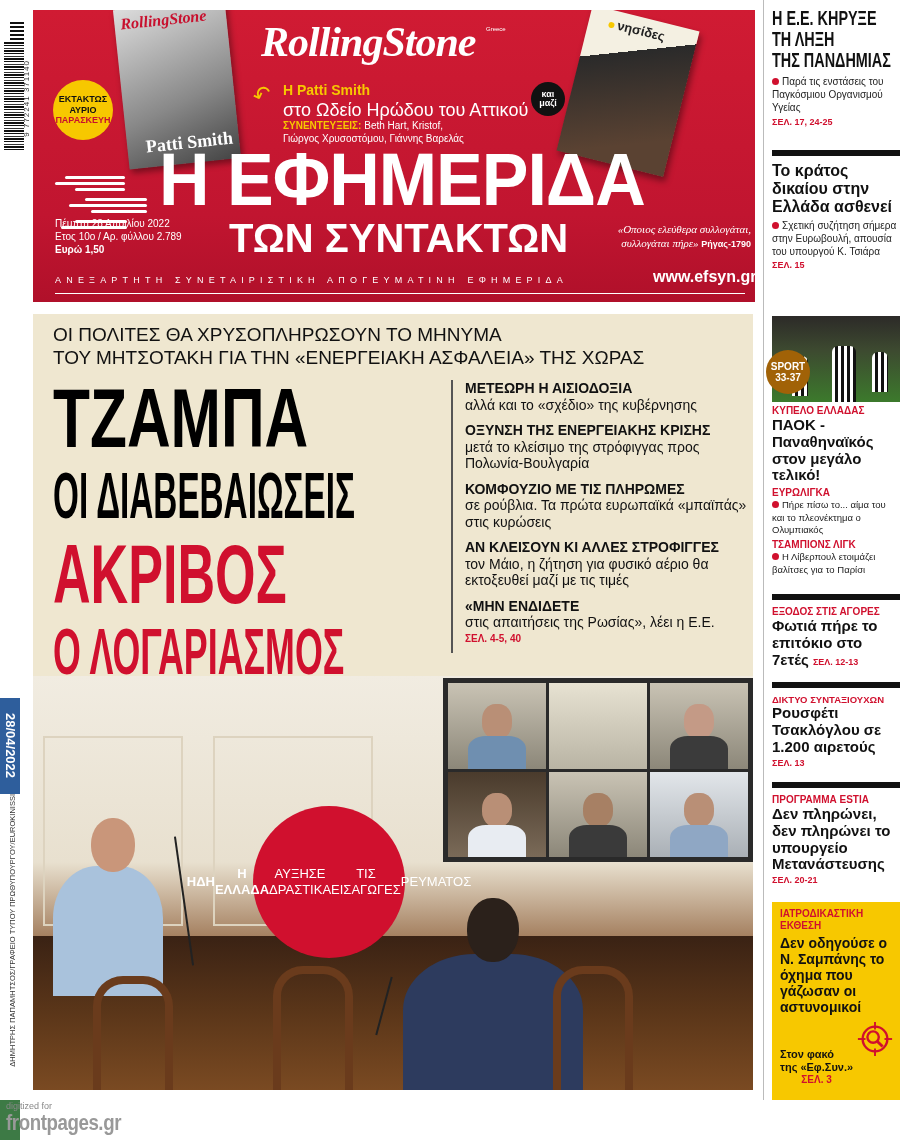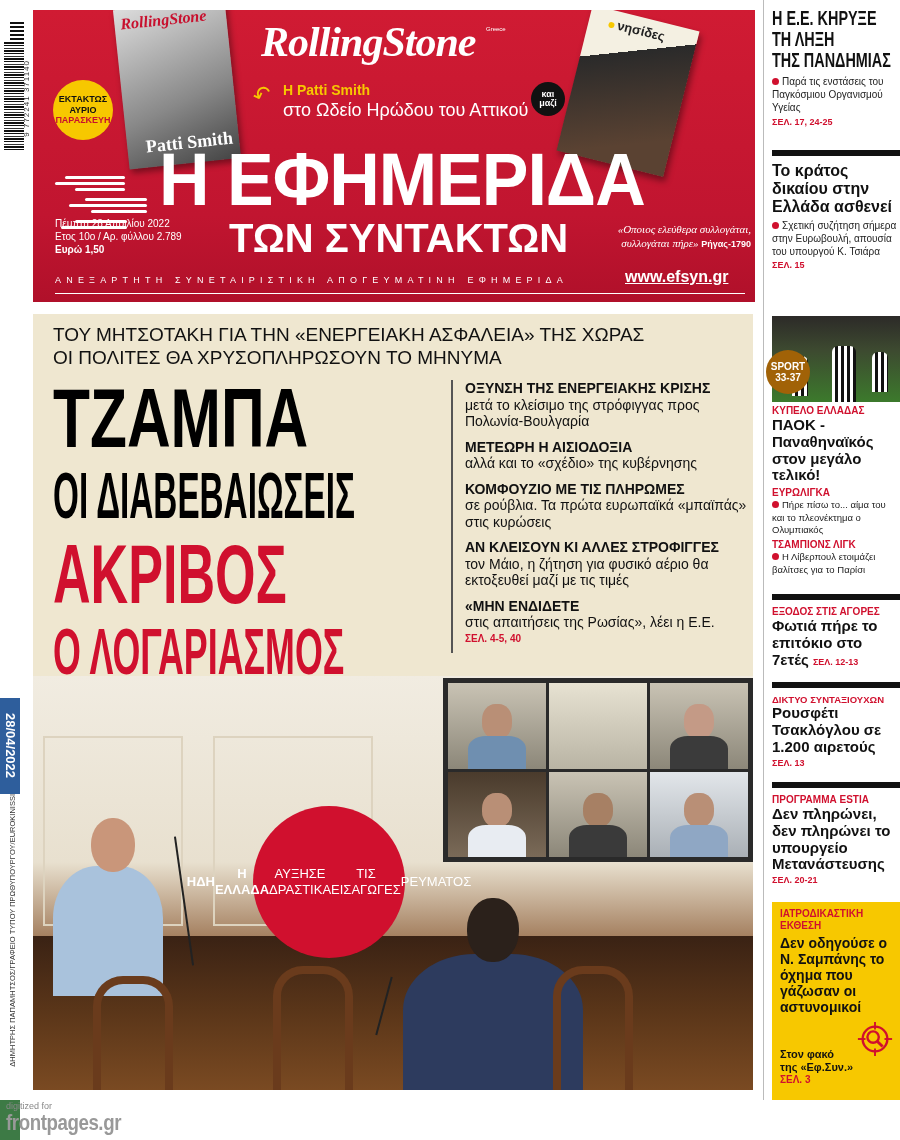--- a/index.html
+++ b/index.html
@@ -33,21 +33,21 @@
   .nisides-cover .dot { display: inline-block; width: 6px; height: 6px; border-radius: 50%; background: #f7c800; margin-right: 3px; }
   .pens { position: absolute; left: 22px; top: 160px; width: 100px; height: 60px; }
   .pens i { position: absolute; height: 3px; background: #fff; border-radius: 2px; }
   .title-main { position: absolute; left: 126px; top: 128px; color: #fff; font: bold 70px "Liberation Sans", sans-serif; letter-spacing: -1px; transform: scaleY(1.05); transform-origin: top left; }
   .title-sub { position: absolute; left: 196px; top: 206px; color: #fff; font: bold 40px "Liberation Sans", sans-serif; letter-spacing: 0px; }
   .meta { position: absolute; left: 22px; top: 207px; color: #fff; font-size: 10px; line-height: 1.3; }
   .meta b { font-weight: bold; }
   .quote { position: absolute; left: 558px; top: 212px; color: #fff; font: italic 11px "Liberation Serif", serif; line-height: 1.3; text-align: right; width: 160px; }
   .quote b { font: bold 9px "Liberation Sans", sans-serif; font-style: normal; }
   .tagline { position: absolute; left: 22px; top: 265px; color: #fff; font-size: 9px; letter-spacing: 5.2px; }
-  .website { position: absolute; left: 592px; top: 258px; color: #fff; font: bold 16px "Liberation Sans", sans-serif; text-decoration: underline; }
+  .website { position: absolute; left: 620px; top: 258px; color: #fff; font: bold 16px "Liberation Sans", sans-serif; }
   .mh-rule { position: absolute; left: 22px; top: 283px; width: 690px; height: 1px; background: #fff; }
 
   .main { position: absolute; left: 33px; top: 314px; width: 720px; height: 776px; background: #efe7d0; overflow: hidden; }
   .kicker { position: absolute; left: 20px; top: 10px; font-size: 19px; line-height: 1.2; color: #111; }
   .headline { position: absolute; left: 20px; top: 62px; font-family: "Liberation Sans", sans-serif; font-weight: bold; transform-origin: top left; }
   .h-l1 { font-size: 84px; color: #000; transform: scaleX(0.72); transform-origin: left; line-height: 1; display: block; width: 600px; }
   .h-l2 { font-size: 64px; color: #000; transform: scaleX(0.52); transform-origin: left; line-height: 1; display: block; width: 900px; margin-top: 4px; }
   .h-l3 { font-size: 84px; color: #d0102e; transform: scaleX(0.62); transform-origin: left; line-height: 1; display: block; width: 600px; margin-top: 4px; }
   .h-l4 { font-size: 64px; color: #d0102e; transform: scaleX(0.56); transform-origin: left; line-height: 1; display: block; width: 800px; margin-top: 4px; }
 
@@ -125,20 +125,25 @@
   <div class="badge-yellow">
     <span>ΕΚΤΑΚΤΩΣ</span>
     <span>ΑΥΡΙΟ</span>
     <span class="red">ΠΑΡΑΣΚΕΥΗ</span>
   </div>
   <div class="rs-logo">RollingStone</div>
   <div class="rs-greece">Greece</div>
   <div class="arrow">↶</div>
   <div class="rs-title">Η Patti Smith</div>
   <div class="rs-sub">στο Ωδείο Ηρώδου του Αττικού</div>
+  <div class="rs-interviews">
+    <span class="lbl">ΣΥΝΕΝΤΕΥΞΕΙΣ:</span>
+    <span>Beth Hart, Kristof,</span><br>
+    <span>Γιώργος Χρυσοστόμου, Γιάννης Βαρελάς</span>
+  </div>
   <div class="kai-mazi">
     <span><span>και</span><br><span>μαζί</span></span>
   </div>
   <div class="nisides-cover">
     <span class="t"><span class="dot"></span><span>νησίδες</span></span>
   </div>
   <div class="pens">
     <i style="left:10px;top:6px;width:60px;"></i>
       <i style="left:0;top:12px;width:70px;"></i>
       <i style="left:20px;top:18px;width:50px;"></i>
@@ -201,38 +206,38 @@
         <div class="h"></div>
       </div>
     <div class="chair" style="left:60px;top:300px;"></div>
     <div class="chair" style="left:240px;top:290px;"></div>
     <div class="chair" style="left:520px;top:290px;"></div>
     <div class="mic" style="left:150px;top:160px;height:130px;transform:rotate(-8deg);"></div>
     <div class="mic" style="left:350px;top:300px;height:60px;transform:rotate(15deg);"></div>
   </div>
 
   <div class="kicker">
+    <div>ΟΙ ΠΟΛΙΤΕΣ ΘΑ ΧΡΥΣΟΠΛΗΡΩΣΟΥΝ ΤΟ ΜΗΝΥΜΑ</div>
     <div>ΤΟΥ ΜΗΤΣΟΤΑΚΗ ΓΙΑ ΤΗΝ «ΕΝΕΡΓΕΙΑΚΗ ΑΣΦΑΛΕΙΑ» ΤΗΣ ΧΩΡΑΣ</div>
-    <div>ΟΙ ΠΟΛΙΤΕΣ ΘΑ ΧΡΥΣΟΠΛΗΡΩΣΟΥΝ ΤΟ ΜΗΝΥΜΑ</div>
   </div>
   <h1 class="headline">
     <span class="h-l1">ΤΖΑΜΠΑ</span>
     <span class="h-l2">ΟΙ ΔΙΑΒΕΒΑΙΩΣΕΙΣ</span>
     <span class="h-l3">ΑΚΡΙΒΟΣ</span>
     <span class="h-l4">Ο ΛΟΓΑΡΙΑΣΜΟΣ</span>
   </h1>
 
   <div class="bullets">
     <div class="bullet">
+      <div class="b-head">ΜΕΤΕΩΡΗ Η ΑΙΣΙΟΔΟΞΙΑ</div>
+      <div class="b-text">αλλά και το «σχέδιο» της κυβέρνησης</div>
+    </div>
+    <div class="bullet">
       <div class="b-head">ΟΞΥΝΣΗ ΤΗΣ ΕΝΕΡΓΕΙΑΚΗΣ ΚΡΙΣΗΣ</div>
       <div class="b-text">μετά το κλείσιμο της στρόφιγγας προς Πολωνία-Βουλγαρία</div>
-    </div>
-    <div class="bullet">
-      <div class="b-head">ΜΕΤΕΩΡΗ Η ΑΙΣΙΟΔΟΞΙΑ</div>
-      <div class="b-text">αλλά και το «σχέδιο» της κυβέρνησης</div>
     </div>
     <div class="bullet">
       <div class="b-head">ΚΟΜΦΟΥΖΙΟ ΜΕ ΤΙΣ ΠΛΗΡΩΜΕΣ</div>
       <div class="b-text">σε ρούβλια. Τα πρώτα ευρωπαϊκά «μπαϊπάς» στις κυρώσεις</div>
     </div>
     <div class="bullet">
       <div class="b-head">ΑΝ ΚΛΕΙΣΟΥΝ ΚΙ ΑΛΛΕΣ ΣΤΡΟΦΙΓΓΕΣ</div>
       <div class="b-text">τον Μάιο, η ζήτηση για φυσικό αέριο θα εκτοξευθεί μαζί με τις τιμές</div>
     </div>
     <div class="bullet">
@@ -327,16 +332,16 @@
       <circle cx="18" cy="18" r="6" fill="none" stroke="#d0102e" stroke-width="2.5"></circle>
       <line x1="22" y1="22" x2="28" y2="28" stroke="#d0102e" stroke-width="3"></line>
       <line x1="20" y1="2" x2="20" y2="10" stroke="#d0102e" stroke-width="2"></line>
       <line x1="20" y1="30" x2="20" y2="38" stroke="#d0102e" stroke-width="2"></line>
       <line x1="2" y1="20" x2="10" y2="20" stroke="#d0102e" stroke-width="2"></line>
       <line x1="30" y1="20" x2="38" y2="20" stroke="#d0102e" stroke-width="2"></line>
     </svg>
     <div class="y-sub">
       <div>Στον φακό</div>
       <div>της «Εφ.Συν.»</div>
-      <div class="s-ref" style="font-size:10px;">ΣΕΛ. 3</div>
+      <div class="s-ref" style="font-size:10px;text-align:center;">ΣΕΛ. 3</div>
     </div>
   </div>
 </aside>
 
 </body></html>

